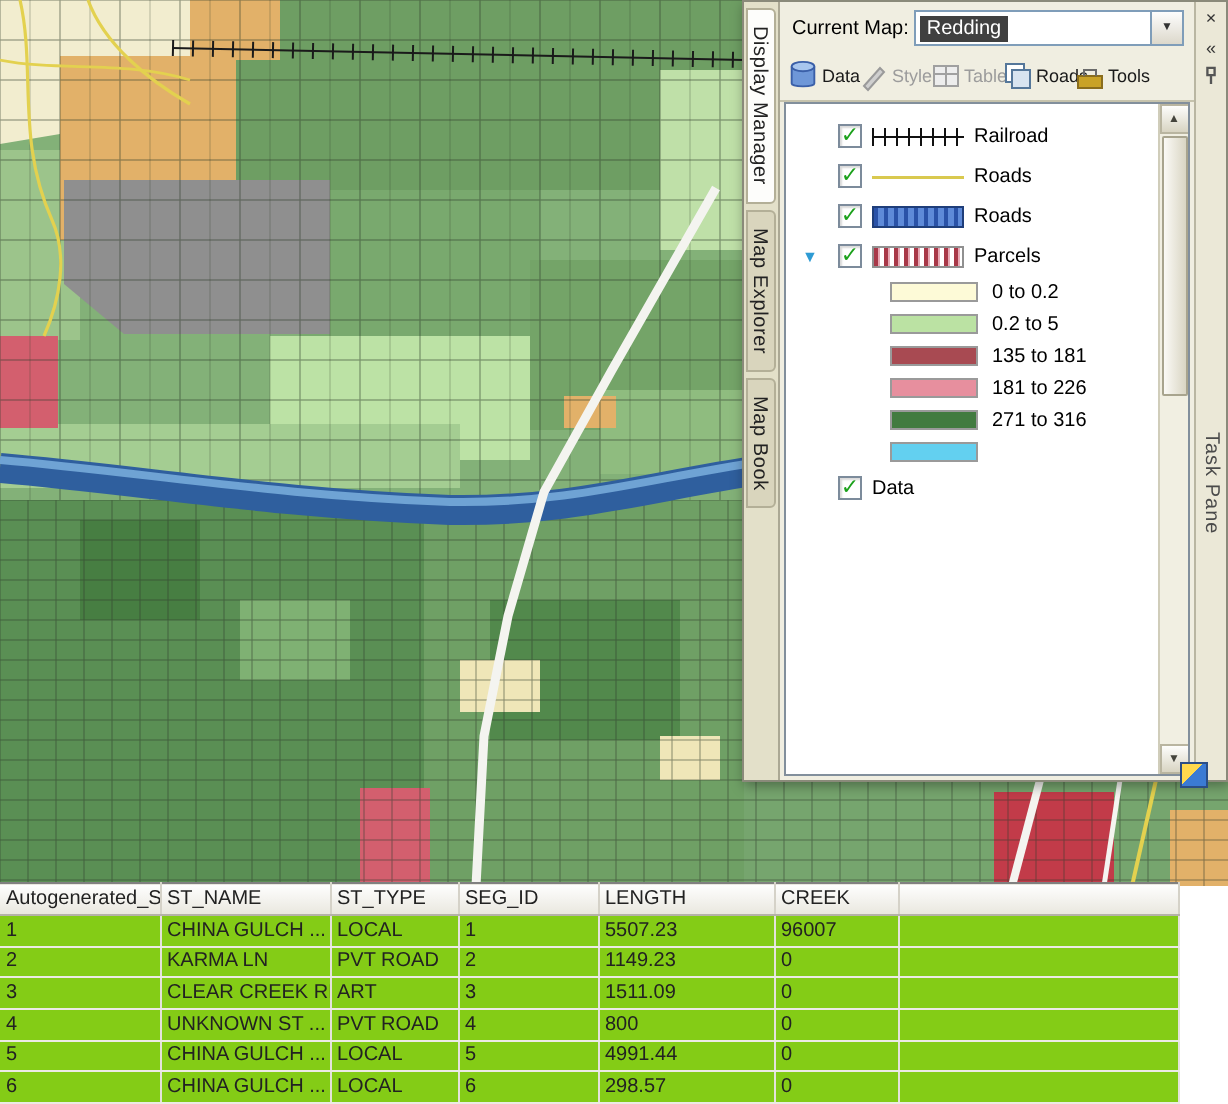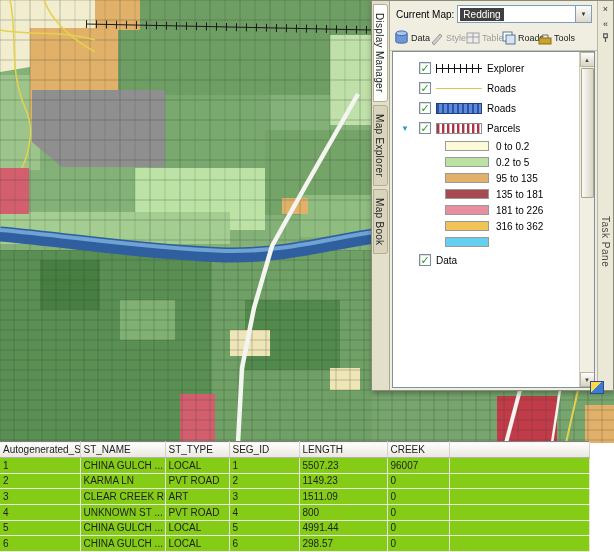--- a/index.html
+++ b/index.html
@@ -218,21 +218,21 @@
           </span>
           <span>Tools</span>
         </div>
       </div>
 
     <div class="tree">
       <div class="tree-items">
           <div class="layer-row">
             <span class="checkbox">✓</span>
             <span class="sym sym-railroad"></span>
-            <span class="layer-label">Explorer</span>
+            <span class="layer-label">Railroad</span>
           </div>
           <div class="layer-row">
             <span class="checkbox">✓</span>
             <span class="sym sym-roads"></span>
             <span class="layer-label">Roads</span>
           </div>
           <div class="layer-row">
             <span class="checkbox">✓</span>
             <span class="sym sym-river"></span>
             <span class="layer-label">Roads</span>
@@ -245,34 +245,30 @@
           </div>
           <div class="class-row">
             <span class="swatch" style="background: rgb(253, 250, 215);"></span>
             <span>0 to 0.2</span>
           </div>
           <div class="class-row">
             <span class="swatch" style="background: rgb(187, 226, 163);"></span>
             <span>0.2 to 5</span>
           </div>
           <div class="class-row">
-            <span class="swatch" style="background: rgb(226, 177, 105);"></span>
-            <span>95 to 135</span>
-          </div>
-          <div class="class-row">
             <span class="swatch" style="background: rgb(168, 74, 82);"></span>
             <span>135 to 181</span>
           </div>
           <div class="class-row">
             <span class="swatch" style="background: rgb(231, 143, 158);"></span>
             <span>181 to 226</span>
           </div>
           <div class="class-row">
-            <span class="swatch" style="background: rgb(240, 196, 87);"></span>
-            <span>316 to 362</span>
+            <span class="swatch" style="background: rgb(66, 123, 64);"></span>
+            <span>271 to 316</span>
           </div>
           <div class="class-row">
             <span class="swatch" style="background: rgb(99, 208, 240);"></span>
             <span></span>
           </div>
           <div class="layer-row">
             <span class="checkbox">✓</span>
             <span class="layer-label">Data</span>
           </div>
         </div>

